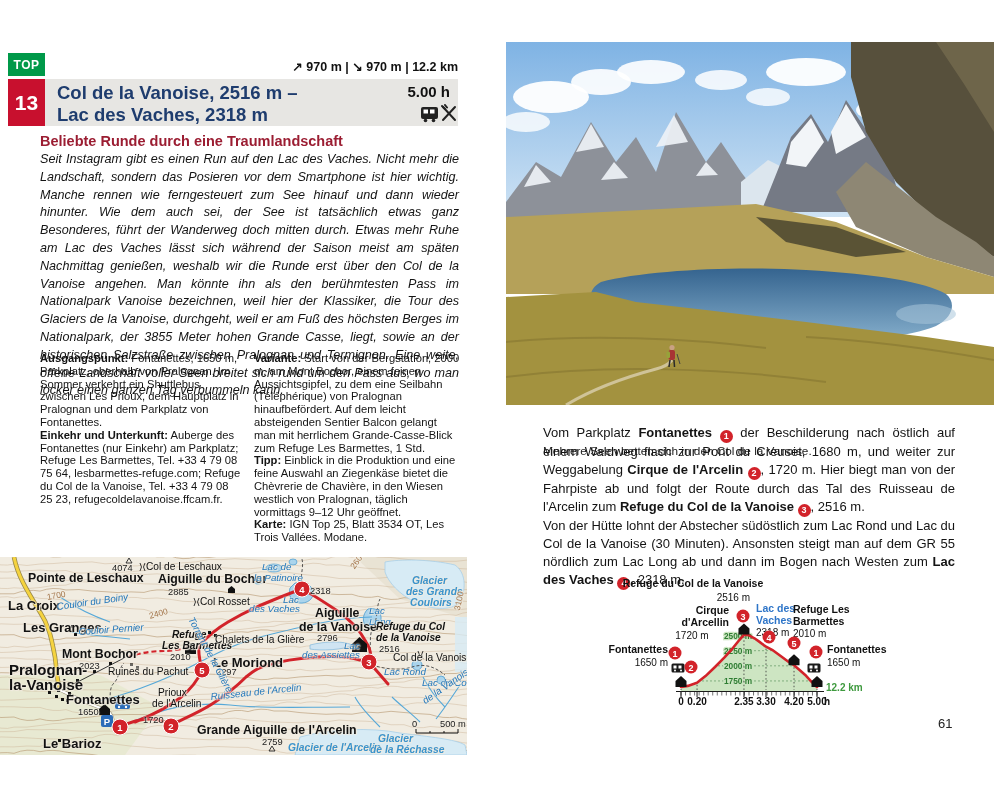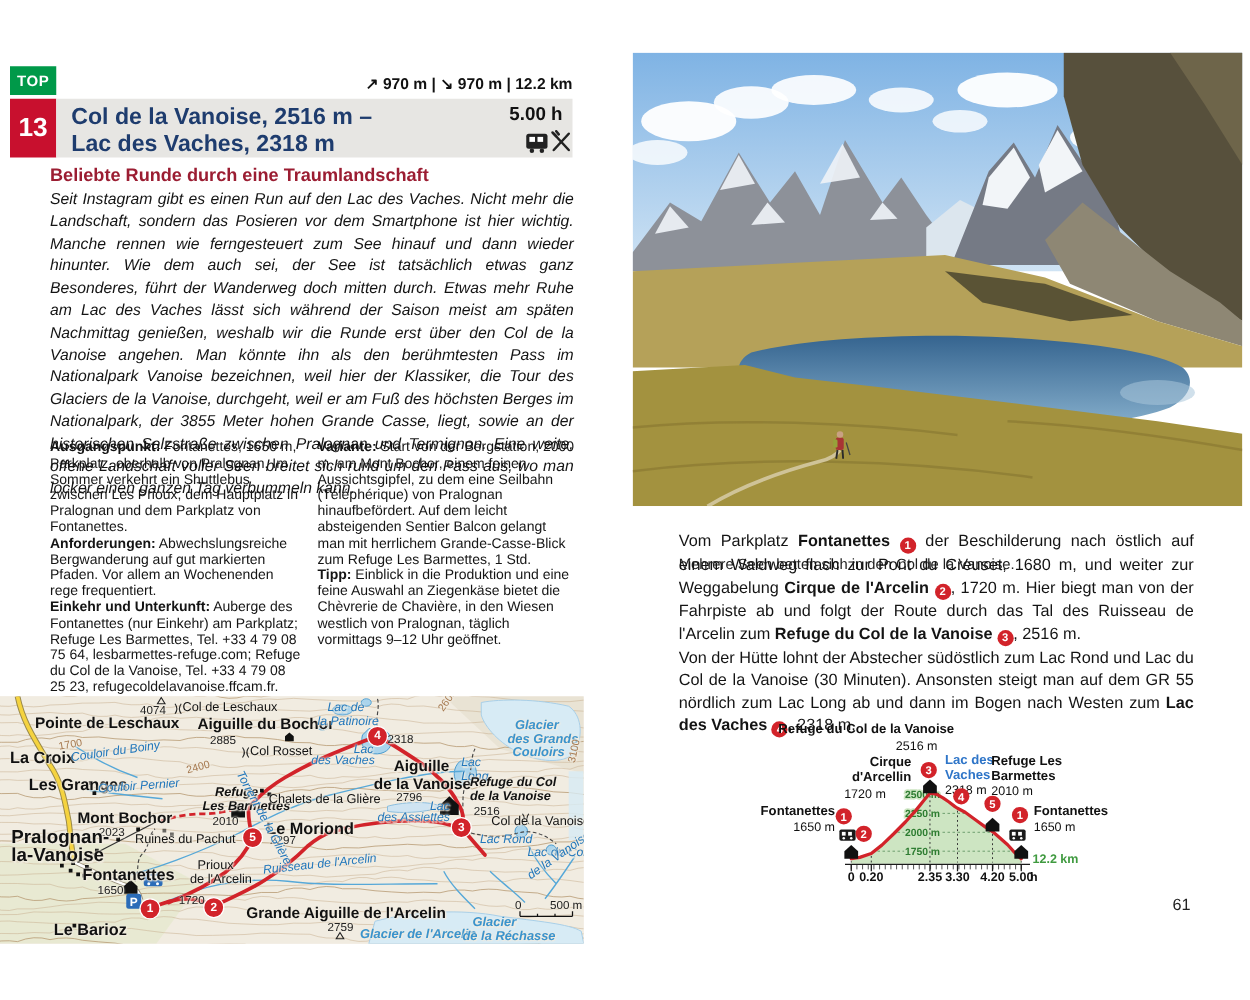--- a/index.html
+++ b/index.html
@@ -97,26 +97,26 @@
       <line x1="25" y1="1" x2="27" y2="3.5"></line>
     </g>
   </svg>
 </div>
 
 <div class="abs" id="intro-heading">Beliebte Runde durch eine Traumlandschaft</div>
 <div class="abs" id="intro-text">Seit Instagram gibt es einen Run auf den Lac des Vaches. Nicht mehr die Landschaft, sondern das Posieren vor dem Smartphone ist hier wichtig. Manche rennen wie ferngesteuert zum See hinauf und dann wieder hinunter. Wie dem auch sei, der See ist tatsächlich etwas ganz Besonderes, führt der Wanderweg doch mitten durch. Etwas mehr Ruhe am Lac des Vaches lässt sich während der Saison meist am späten Nachmittag genießen, weshalb wir die Runde erst über den Col de la Vanoise angehen. Man könnte ihn als den berühmtesten Pass im Nationalpark Vanoise bezeichnen, weil hier der Klassiker, die Tour des Glaciers de la Vanoise, durchgeht, weil er am Fuß des höchsten Berges im Nationalpark, der 3855 Meter hohen Grande Casse, liegt, sowie an der historischen Salzstraße zwischen Pralognan und Termignon. Eine weite, offene Landschaft voller Seen breitet sich rund um den Pass aus, wo man locker einen ganzen Tag verbummeln kann.</div>
 
 <div class="abs info-col" id="info-left">
   <p><span style="font-weight: bold;">Ausgangspunkt:</span><span> Fontanettes, 1650 m, Parkplatz, oberhalb von Pralognan. Im Sommer verkehrt ein Shuttlebus zwischen Les Prioux, dem Hauptplatz in Pralognan und dem Parkplatz von Fontanettes.</span></p>
-  <p><span style="font-weight: bold;">Anforderungen:</span><span> Abwechslungsreiche Bergwanderung auf gut markierten Pfaden. Vor allem an Wochenenden rege frequentiert.</span></p>
   <p><span style="font-weight: bold;">Einkehr und Unterkunft:</span><span> Auberge des Fontanettes (nur Einkehr) am Parkplatz; Refuge Les Barmettes, Tel. +33 4 79 08 75 64, lesbarmettes-refuge.com; Refuge du Col de la Vanoise, Tel. +33 4 79 08 25 23, refugecoldelavanoise.ffcam.fr.</span></p>
 </div>
 <div class="abs info-col" id="info-right">
   <p><span style="font-weight: bold;">Variante:</span><span> Start von der Bergstation, 2000 m, am Mont Bochor, einem feinen Aussichtsgipfel, zu dem eine Seilbahn (Téléphérique) von Pralognan hinaufbefördert. Auf dem leicht absteigenden Sentier Balcon gelangt man mit herrlichem Grande-Casse-Blick zum Refuge Les Barmettes, 1 Std.</span></p>
   <p><span style="font-weight: bold;">Tipp:</span><span> Einblick in die Produktion und eine feine Auswahl an Ziegenkäse bietet die Chèvrerie de Chavière, in den Wiesen westlich von Pralognan, täglich vormittags 9–12 Uhr geöffnet.</span></p>
+  <p><span style="font-weight: bold;">Karte:</span><span> IGN Top 25, Blatt 3534 OT, Les Trois Vallées. Modane.</span></p>
 </div>
 
 <div class="abs" id="map">
   <svg id="map-svg" width="467" height="198" viewBox="0 0 467 198">
     <rect width="467" height="198" fill="#f1ece1"></rect>
     <polygon points="0,118 100,118 160,150 125,198 0,198" fill="#e6e9cf" opacity=".85"></polygon>
     <polygon points="355,0 467,0 467,62 400,42" fill="#e9e3d4"></polygon>
     <g id="contours">
         <path d="M -12 -4.0 Q 1 -6.5 14 -5.3 Q 27 -1.1 40 -2.6 Q 53 1.7 66 -1.1 Q 79 0.2 92 -1.9 Q 105 -2.5 118 -3.2 Q 131 -2.0 144 -3.0 Q 157 1.6 170 -1.2 Q 183 3.9 196 -0.1 Q 209 1.5 222 -1.2 Q 235 -3.6 248 -3.8 Q 261 -6.6 274 -5.3 Q 287 -5.5 300 -4.8 Q 313 -3.4 326 -3.7 Q 339 -4.5 352 -4.2 Q 365 -8.9 378 -6.4 Q 391 -12.3 404 -8.1 Q 417 -11.1 430 -7.6 Q 443 -6.8 456 -5.4 Q 469 -4.1 482 -4.1 Q 495 -5.4 508 -4.7" fill="none" stroke="#b89b74" stroke-width="0.8" opacity="0.8"></path>
         <path d="M -12 4.1 Q 1 10.2 14 7.1 Q 27 9.9 40 7.0 Q 53 6.9 66 5.5 Q 79 5.6 92 4.9 Q 105 8.1 118 6.1 Q 131 11.2 144 7.6 Q 157 10.4 170 7.2 Q 183 5.6 196 4.9 Q 209 1.2 222 2.6 Q 235 0.8 248 2.5 Q 261 3.2 274 3.7 Q 287 3.8 300 4.0 Q 313 0.6 326 2.3 Q 339 -3.5 352 0.3 Q 365 -3.9 378 0.1 Q 391 -0.0 404 2.0 Q 417 4.0 430 4.1 Q 443 4.4 456 4.3 Q 469 2.1 482 3.1 Q 495 1.6 508 2.8" fill="none" stroke="#cbb294" stroke-width="0.55" opacity="0.8"></path>

